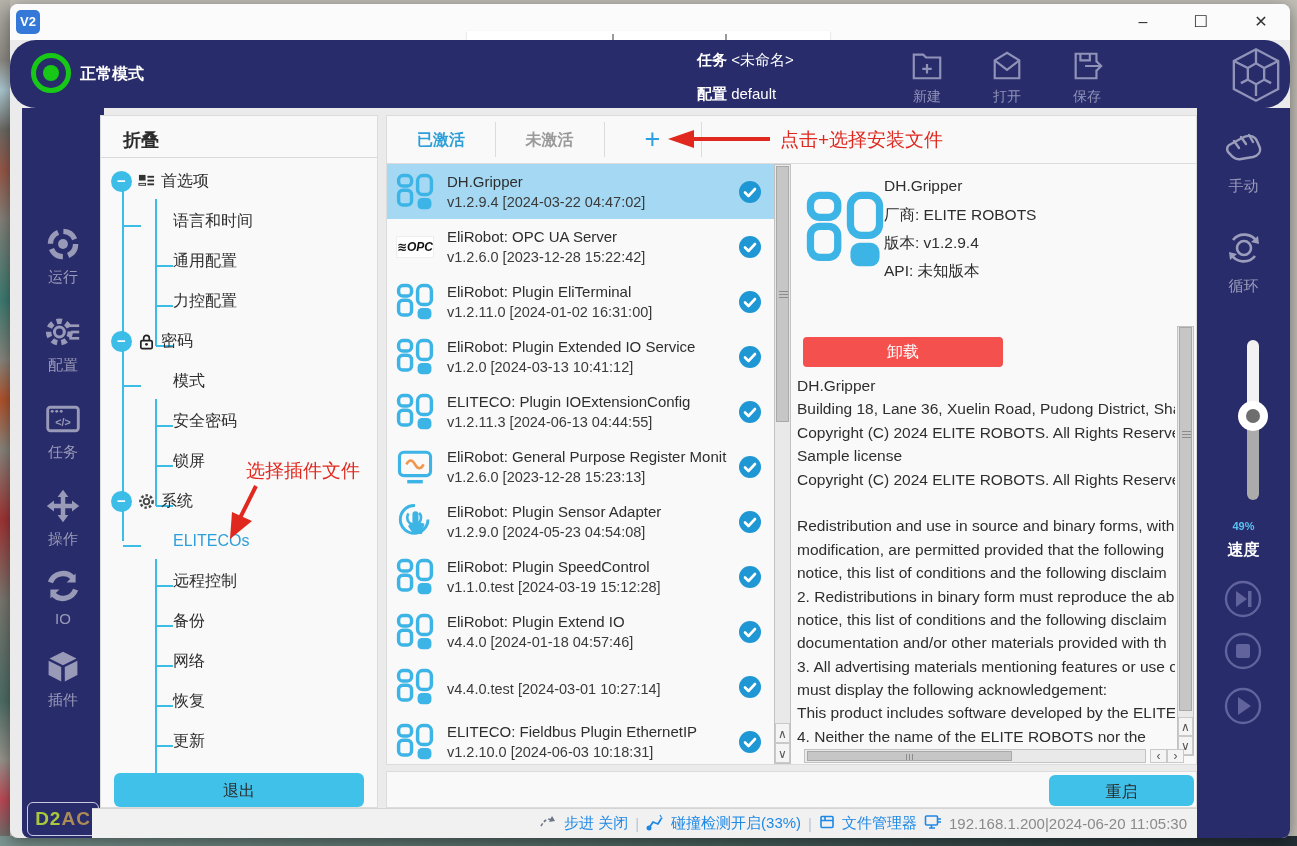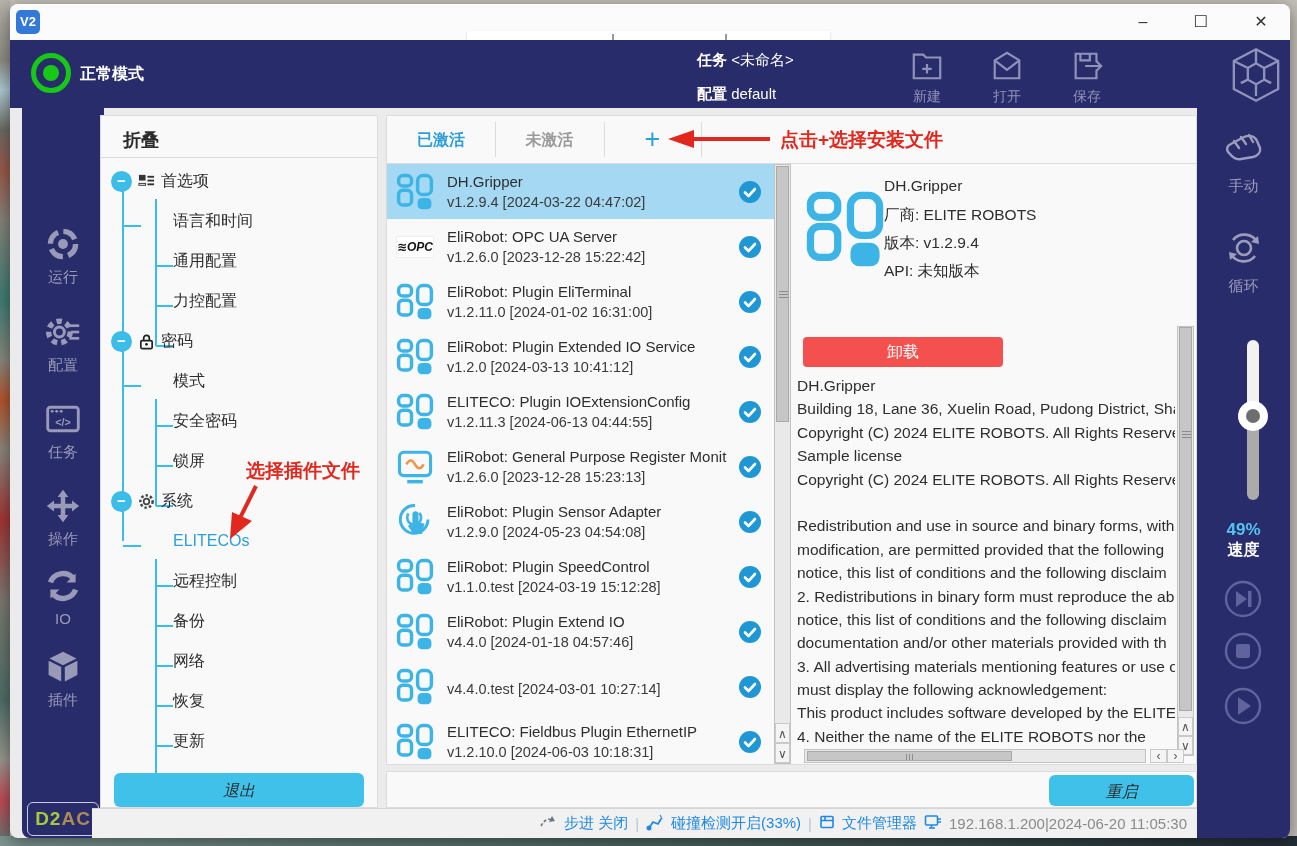--- a/index.html
+++ b/index.html
@@ -16,21 +16,21 @@
   #title-bar{left:0;top:0;width:100%;height:36px;background:#fbfbfb;border-radius:8px 8px 0 0;}
   #vnc-logo{left:6px;top:6px;width:24px;height:24px;border-radius:5px;background:#3478d8;color:#fff;
     font-weight:bold;font-size:13px;text-align:center;line-height:24px;}
   #window-title{left:38px;top:8px;font-size:15px;color:#1c1c1c;}
   .win-btn{top:0;width:46px;height:36px;text-align:center;line-height:36px;font-size:16px;color:#333;}
   #btn-min{left:1110px;} #btn-max{left:1168px;} #btn-close{left:1228px;}
   #vnc-pill{left:457px;top:27px;width:363px;height:15px;background:#fff;border-radius:0 0 7px 7px;
     box-shadow:0 1px 2px rgba(0,0,0,.25);}
   .pill-tick{top:3px;width:2px;height:6px;background:#9a9a9a;}
   
-  #app-header{left:0;top:36px;width:100%;height:68px;background:#292c6b;}
+  #app-header{left:0;top:36px;width:100%;height:68px;background:#292c6b;border-radius:26px;}
   #mode-ring{left:21px;top:13px;width:30px;height:30px;border:5px solid #17c817;border-radius:50%;}
   #mode-dot{left:33px;top:25px;width:16px;height:16px;background:#17c817;border-radius:50%;}
   #mode-label{left:70px;top:24px;color:#fff;font-weight:bold;font-size:16px;}
   .hdr-kv{color:#fff;font-size:15px;}
   .hdr-k{font-weight:bold;}
   #task-row{left:687px;top:11px;} #config-row{left:687px;top:45px;}
   .hdr-action{width:70px;text-align:center;color:#9093b8;}
   .hdr-action .lbl{font-size:14px;margin-top:1px;}
   #act-new{left:882px;top:9px;} #act-open{left:962px;top:9px;} #act-save{left:1042px;top:9px;}
   #brand{left:1220px;top:7px;}
@@ -48,21 +48,21 @@
   #tree-divider{left:0px;top:41px;width:276px;height:1px;background:#d9d9d9;}
   #tree-rows{left:0;top:45px;width:276px;}
   .tree-row{position:relative;height:40px;display:flex;align-items:center;font-size:16px;color:#2e2e2e;}
   .tree-row.child{padding-left:72px;}
   .tree-row.parent{padding-left:10px;gap:6px;}
   .tree-row.sel{color:#2d9fd8;}
   .toggle{width:21px;height:21px;border-radius:50%;background:#3bbde8;color:#fff;text-align:center;
     line-height:19px;font-size:15px;font-weight:bold;flex:0 0 21px;}
   .tree-svg{pointer-events:none;}
   #exit-btn,#restart-btn{background:#3fc1ea;border-radius:6px;color:#2b2b2b;font-size:16px;
-    text-align:center;border:none;font-style:italic;}
+    text-align:center;border:none;}
   #exit-btn{left:13px;top:657px;width:250px;height:34px;line-height:34px;}
   
   #plugins-card{left:376px;top:111px;width:811px;height:650px;}
   .tab-cell{top:0;height:47px;line-height:47px;text-align:center;font-size:16px;font-weight:bold;}
   #tab-0{left:0;width:108px;color:#2d9fd8;}
   #tab-1{left:108px;width:109px;color:#9a9a9a;}
   #add-btn{left:217px;width:97px;color:#2b9fe0;font-size:27px;font-weight:normal;}
   .tab-div{top:6px;width:1px;height:35px;background:#dcdcdc;}
   #tab-row-border{left:0;top:47px;width:809px;height:1px;background:#dcdcdc;}
   #plugin-list{left:0;top:48px;width:387px;height:600px;overflow:hidden;}
@@ -104,26 +104,26 @@
     padding-right:10px;font-size:15px;}
   .st-blue{color:#1e88e5;} .st-gray{color:#8a8a8a;} .st-sep{color:#b5c6d8;}
   
   #right-nav{left:1187px;top:104px;width:93px;height:730px;background:#292c6b;border-radius:0 0 8px 0;}
   .rnav-item{left:0;width:93px;text-align:center;color:#9b9dbb;}
   .rnav-item .lbl{font-size:15px;margin-top:3px;}
   #slider-track{left:50px;top:232px;width:12px;height:160px;border-radius:6px;
     background:linear-gradient(180deg,#f2f2f2 0 54%,#ababab 54% 100%);}
   #slider-knob{left:41px;top:293px;width:30px;height:30px;border-radius:50%;background:#fff;}
   #slider-knob::after{content:"";position:absolute;left:8px;top:8px;width:14px;height:14px;border-radius:50%;background:#6e6e6e;}
-  #speed-pct{left:0;top:412px;width:93px;text-align:center;color:#56c2f0;font-size:17px;font-weight:bold;}
+  #speed-pct{left:0;top:412px;width:93px;text-align:center;color:#56c2f0;font-size:11px;font-weight:bold;}
   #speed-lbl{left:0;top:432px;width:93px;text-align:center;color:#fff;font-size:16px;font-weight:bold;}
   .pb-btn{left:25px;width:42px;height:42px;}
   
   #annotations{left:0;top:0;width:1297px;height:846px;pointer-events:none;}
-  .anno-text{position:absolute;color:#e0281e;font-size:19px;font-weight:bold;white-space:nowrap;}
+  .anno-text{position:absolute;color:#e0281e;font-size:19px;font-weight:normal;white-space:nowrap;}
   #anno-tree-text{left:246px;top:458px;}
   #anno-tabs-text{left:780px;top:127px;}
 </style>
 </head>
 <body>
 
 <div id="canvas">
   <div class="abs" id="desktop-left"></div>
   <div class="abs" id="desktop-bottom"></div>
 

